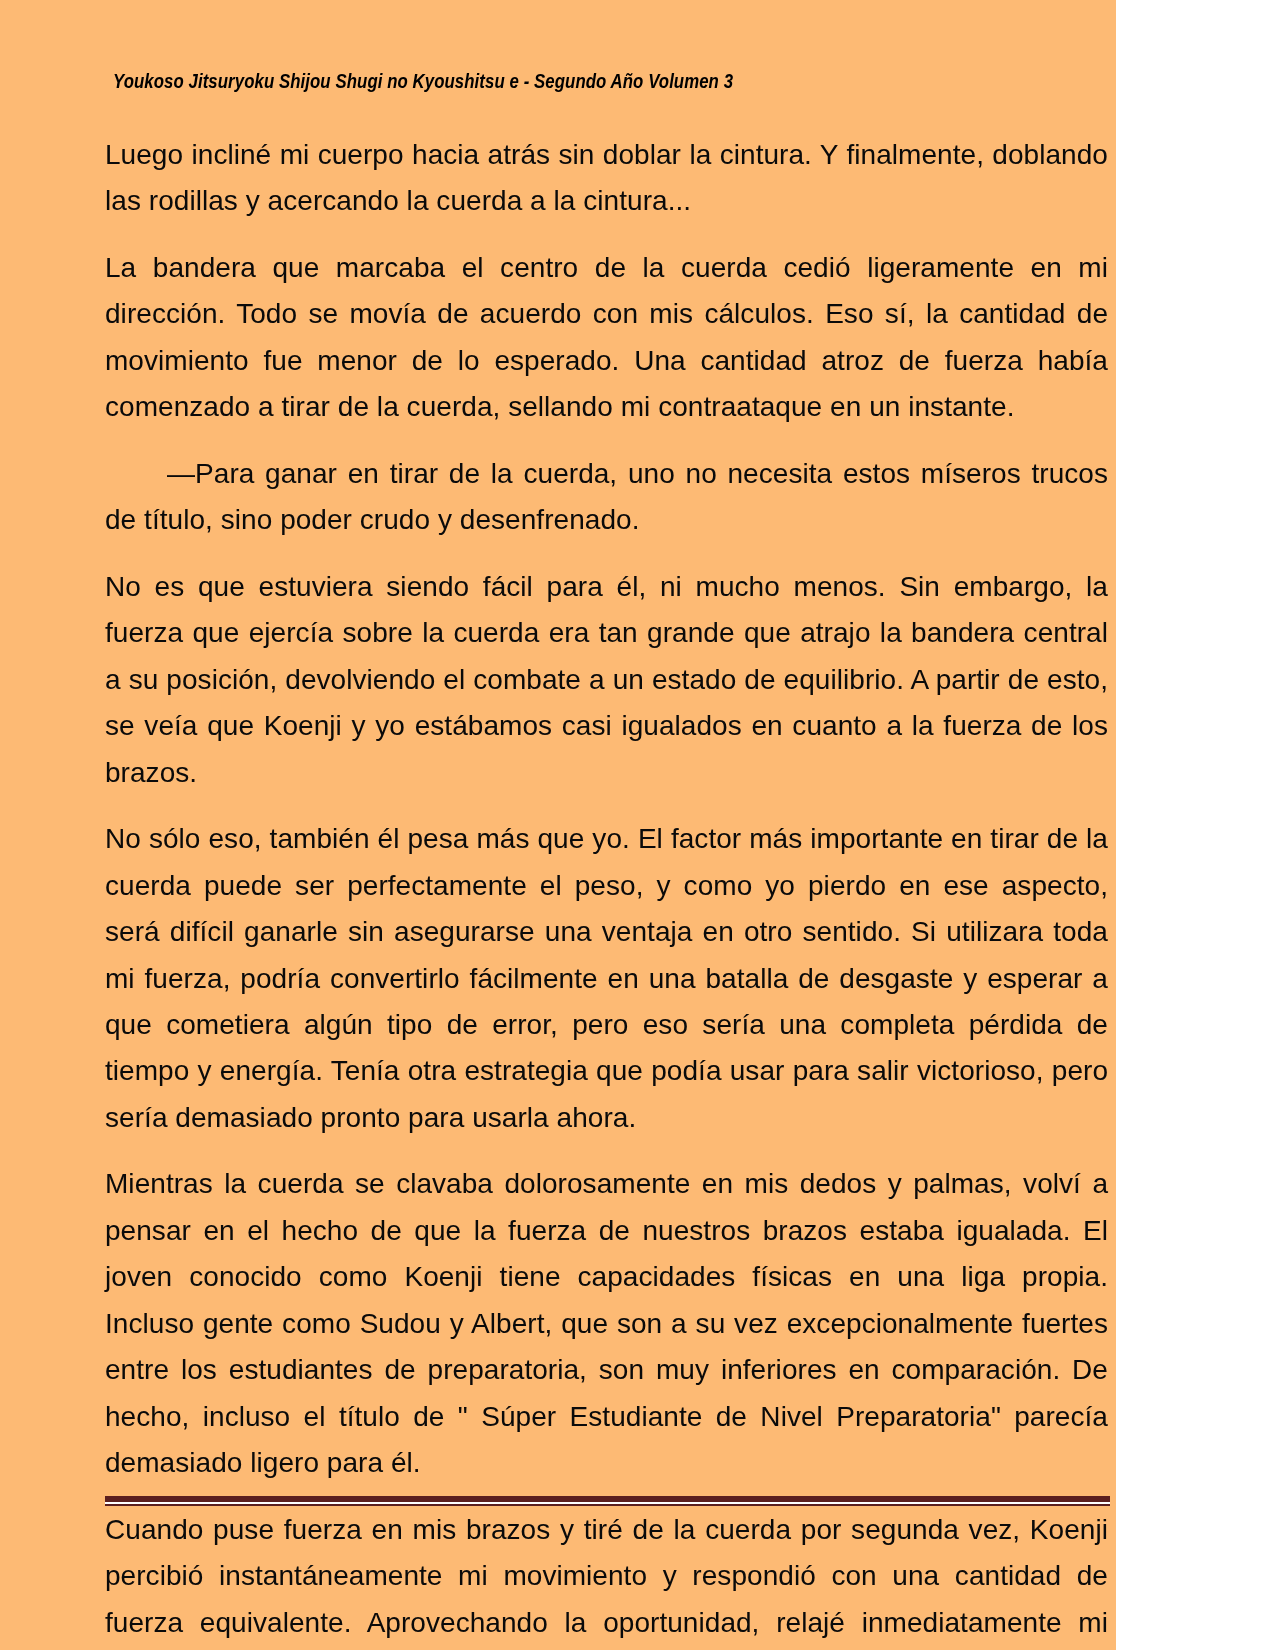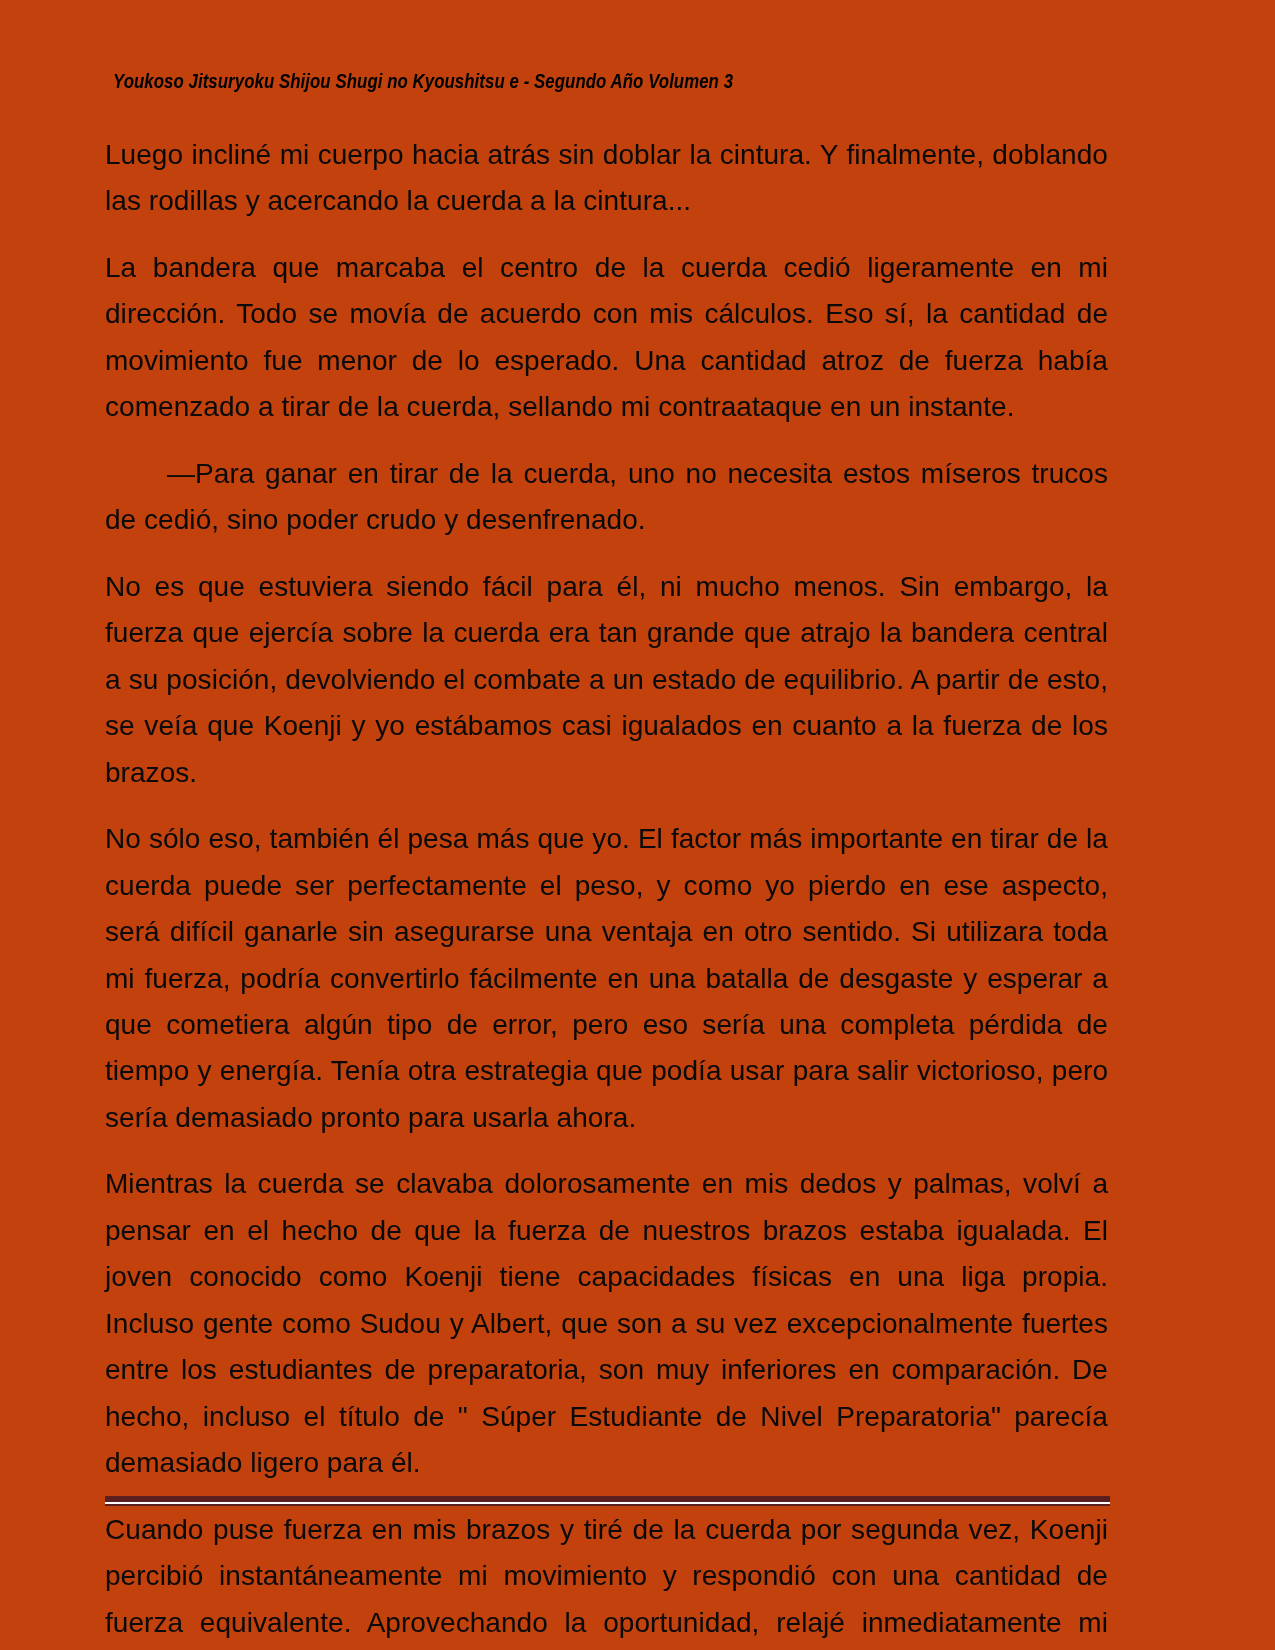--- a/index.html
+++ b/index.html
@@ -6,23 +6,23 @@
     margin: 0;
     padding: 0;
     background: #ffffff;
   }
   body {
     font-family: "Liberation Sans", sans-serif;
     color: #000000;
   }
   .page {
     position: relative;
-    width: 1275px;
+    width: 1116px;
     height: 1650px;
-    background: #c2410c;
+    background: #fdba74;
     box-sizing: border-box;
     overflow: hidden;
   }
 
   
   .header {
     position: absolute;
     left: 113px;
     top: 70px;
     width: 1000px;
@@ -103,21 +103,21 @@
 </head>
 <body>
 
 <div class="page">
 
   <div class="header">Youkoso Jitsuryoku Shijou Shugi no Kyoushitsu e - Segundo Año Volumen 3</div>
 
   <div class="content">
     <p class="para">Luego incliné mi cuerpo hacia atrás sin doblar la cintura. Y finalmente, doblando las rodillas y acercando la cuerda a la cintura...</p>
     <p class="para">La bandera que marcaba el centro de la cuerda cedió ligeramente en mi dirección. Todo se movía de acuerdo con mis cálculos. Eso sí, la cantidad de movimiento fue menor de lo esperado. Una cantidad atroz de fuerza había comenzado a tirar de la cuerda, sellando mi contraataque en un instante.</p>
-    <p class="para indent">—Para ganar en tirar de la cuerda, uno no necesita estos míseros trucos de cedió, sino poder crudo y desenfrenado.</p>
+    <p class="para indent">—Para ganar en tirar de la cuerda, uno no necesita estos míseros trucos de título, sino poder crudo y desenfrenado.</p>
     <p class="para">No es que estuviera siendo fácil para él, ni mucho menos. Sin embargo, la fuerza que ejercía sobre la cuerda era tan grande que atrajo la bandera central a su posición, devolviendo el combate a un estado de equilibrio. A partir de esto, se veía que Koenji y yo estábamos casi igualados en cuanto a la fuerza de los brazos.</p>
     <p class="para">No sólo eso, también él pesa más que yo. El factor más importante en tirar de la cuerda puede ser perfectamente el peso, y como yo pierdo en ese aspecto, será difícil ganarle sin asegurarse una ventaja en otro sentido. Si utilizara toda mi fuerza, podría convertirlo fácilmente en una batalla de desgaste y esperar a que cometiera algún tipo de error, pero eso sería una completa pérdida de tiempo y energía. Tenía otra estrategia que podía usar para salir victorioso, pero sería demasiado pronto para usarla ahora.</p>
     <p class="para">Mientras la cuerda se clavaba dolorosamente en mis dedos y palmas, volví a pensar en el hecho de que la fuerza de nuestros brazos estaba igualada. El joven conocido como Koenji tiene capacidades físicas en una liga propia. Incluso gente como Sudou y Albert, que son a su vez excepcionalmente fuertes entre los estudiantes de preparatoria, son muy inferiores en comparación. De hecho, incluso el título de " Súper Estudiante de Nivel Preparatoria" parecía demasiado ligero para él.</p>
     <p class="para">Cuando puse fuerza en mis brazos y tiré de la cuerda por segunda vez, Koenji percibió instantáneamente mi movimiento y respondió con una cantidad de fuerza equivalente. Aprovechando la oportunidad, relajé inmediatamente mi agarre y dejé de tirar. Naturalmente, la cuerda fue entonces jalada por completo por Koenji, y así de fácil, el encuentro terminó.</p>
   </div>
 
   <div class="footer">
     <div class="rule-thick" style="background: rgb(91, 31, 31);"></div>
     <div class="rule-gap"></div>
     <div class="rule-thin" style="background: rgb(91, 31, 31);"></div>

